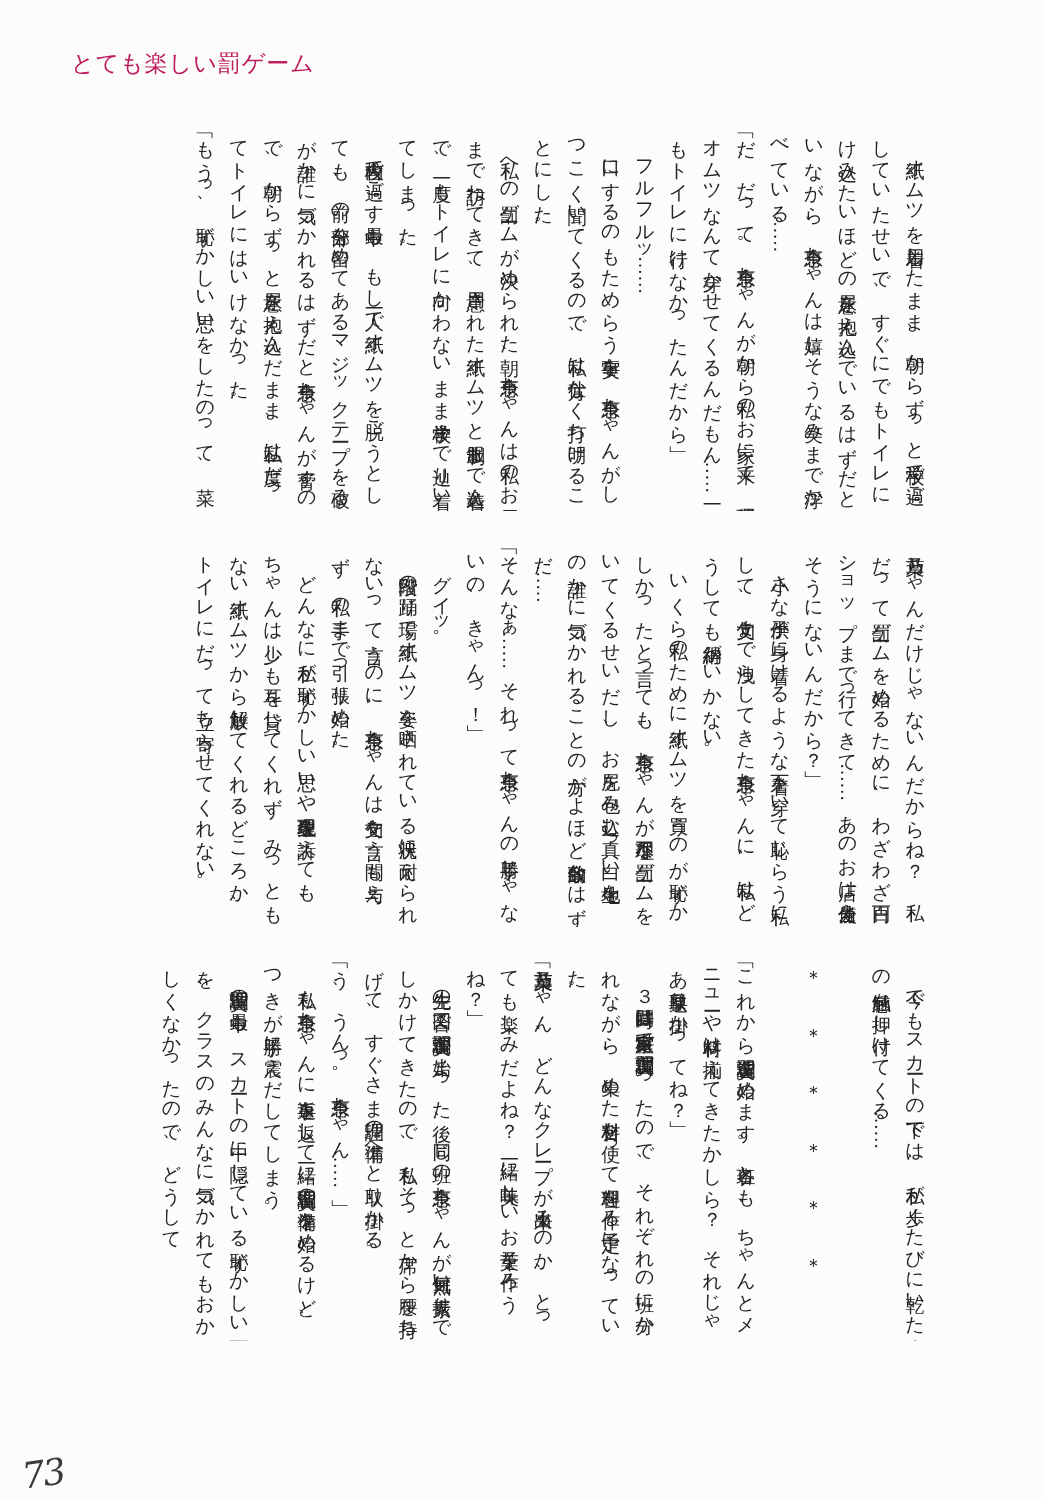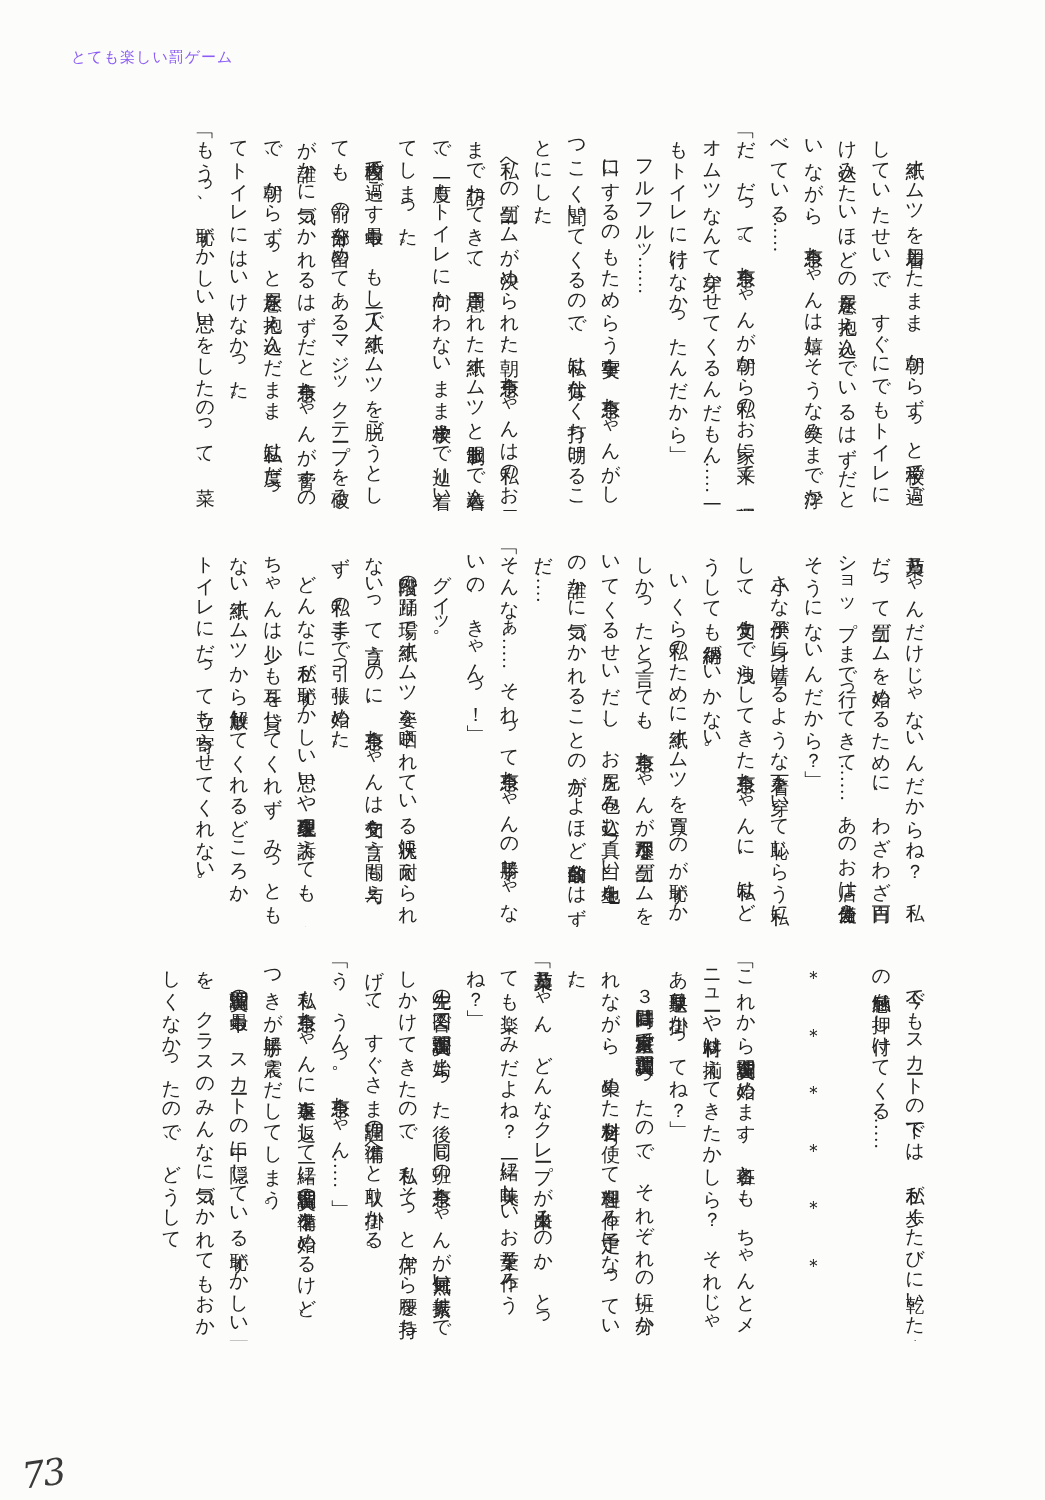--- a/index.html
+++ b/index.html
@@ -14,23 +14,23 @@
     background: #fcfcfa;
     font-family: "Liberation Serif", "DejaVu Serif", serif;
     color: #242424;
     overflow: hidden;
     margin: 0 auto;
   }
   .running-head {
     position: absolute;
     top: 48px;
     left: 71px;
-    font-size: 15px;
+    font-size: 23px;
     letter-spacing: 1px;
-    color: #8b5cf6;
+    color: #be185d;
     white-space: nowrap;
   }
   .vblock {
     position: absolute;
     right: 113px;
     width: 848px;
     height: 384px;
     writing-mode: vertical-rl;
     text-orientation: mixed;
     font-size: 19px;

